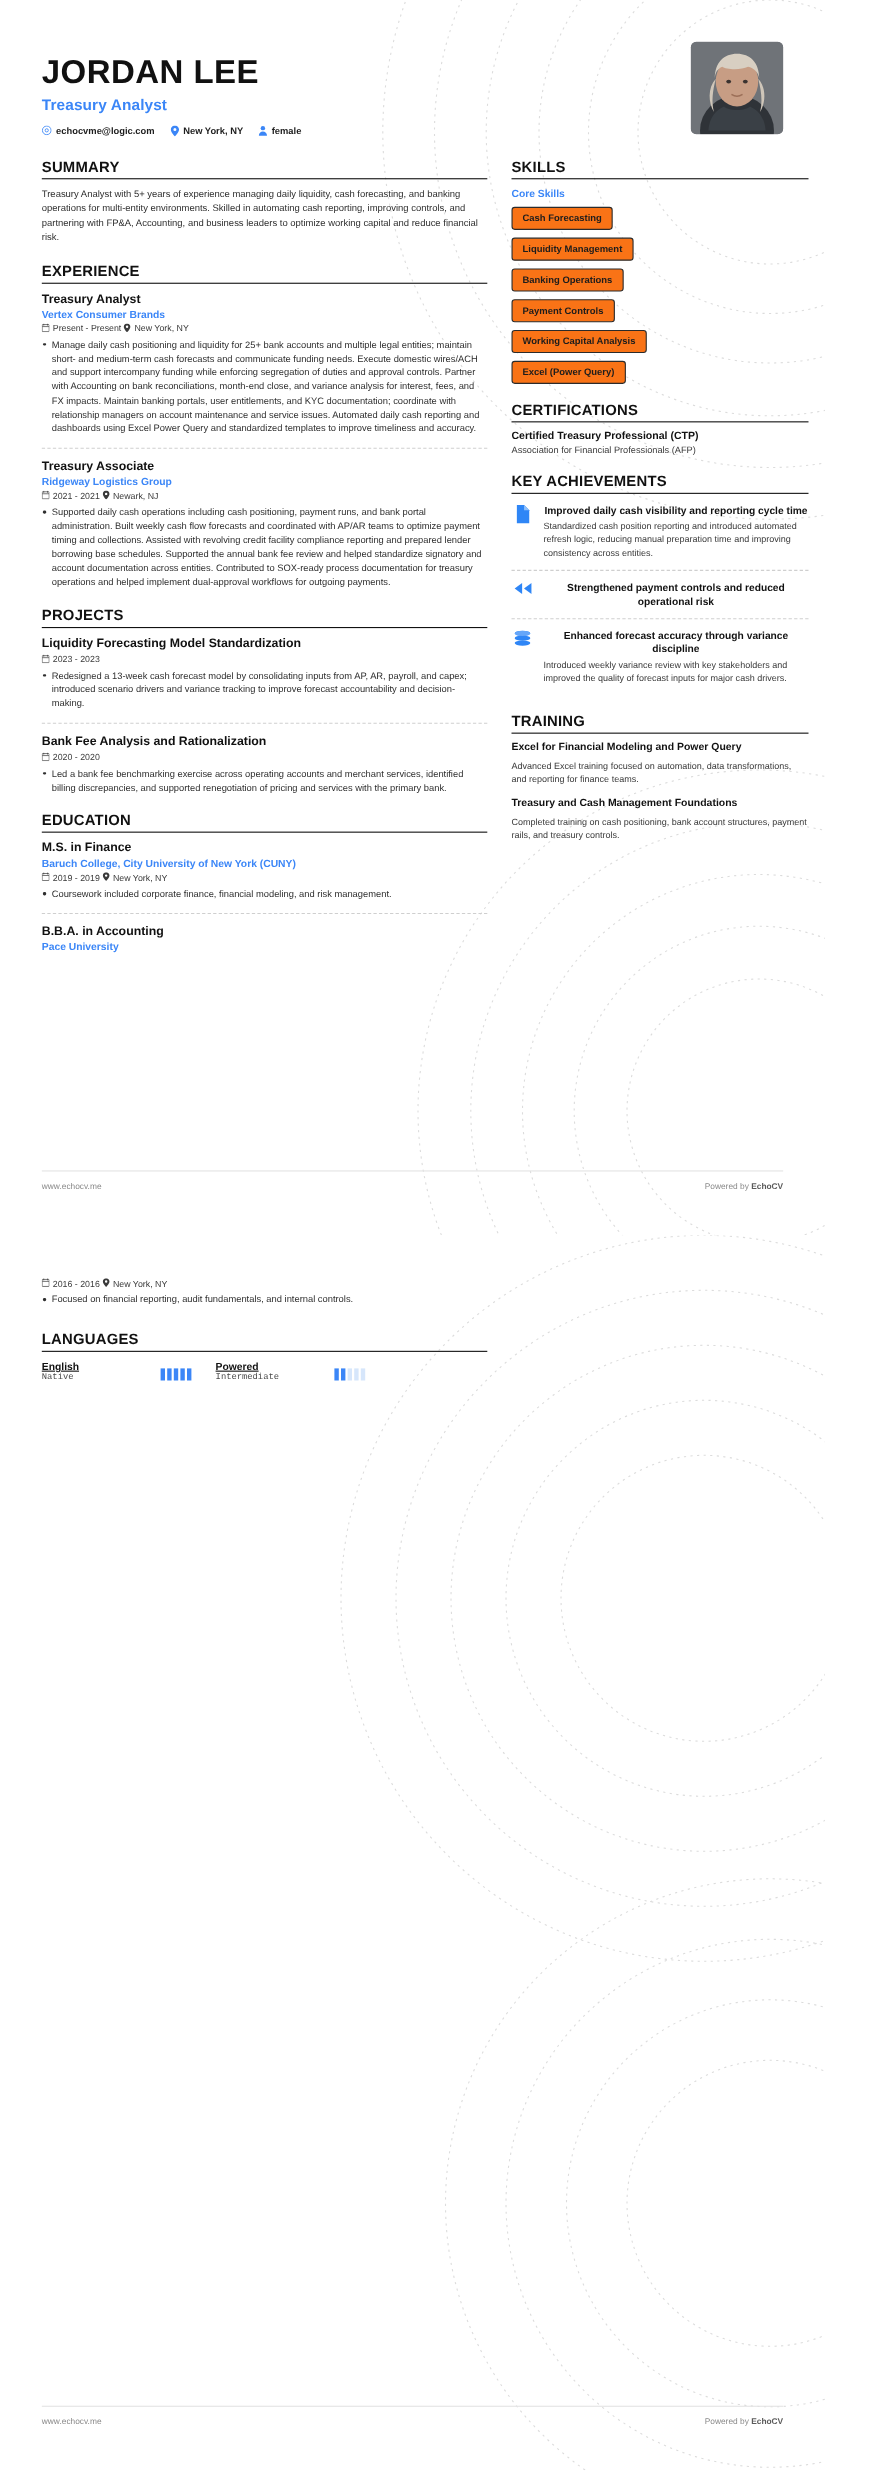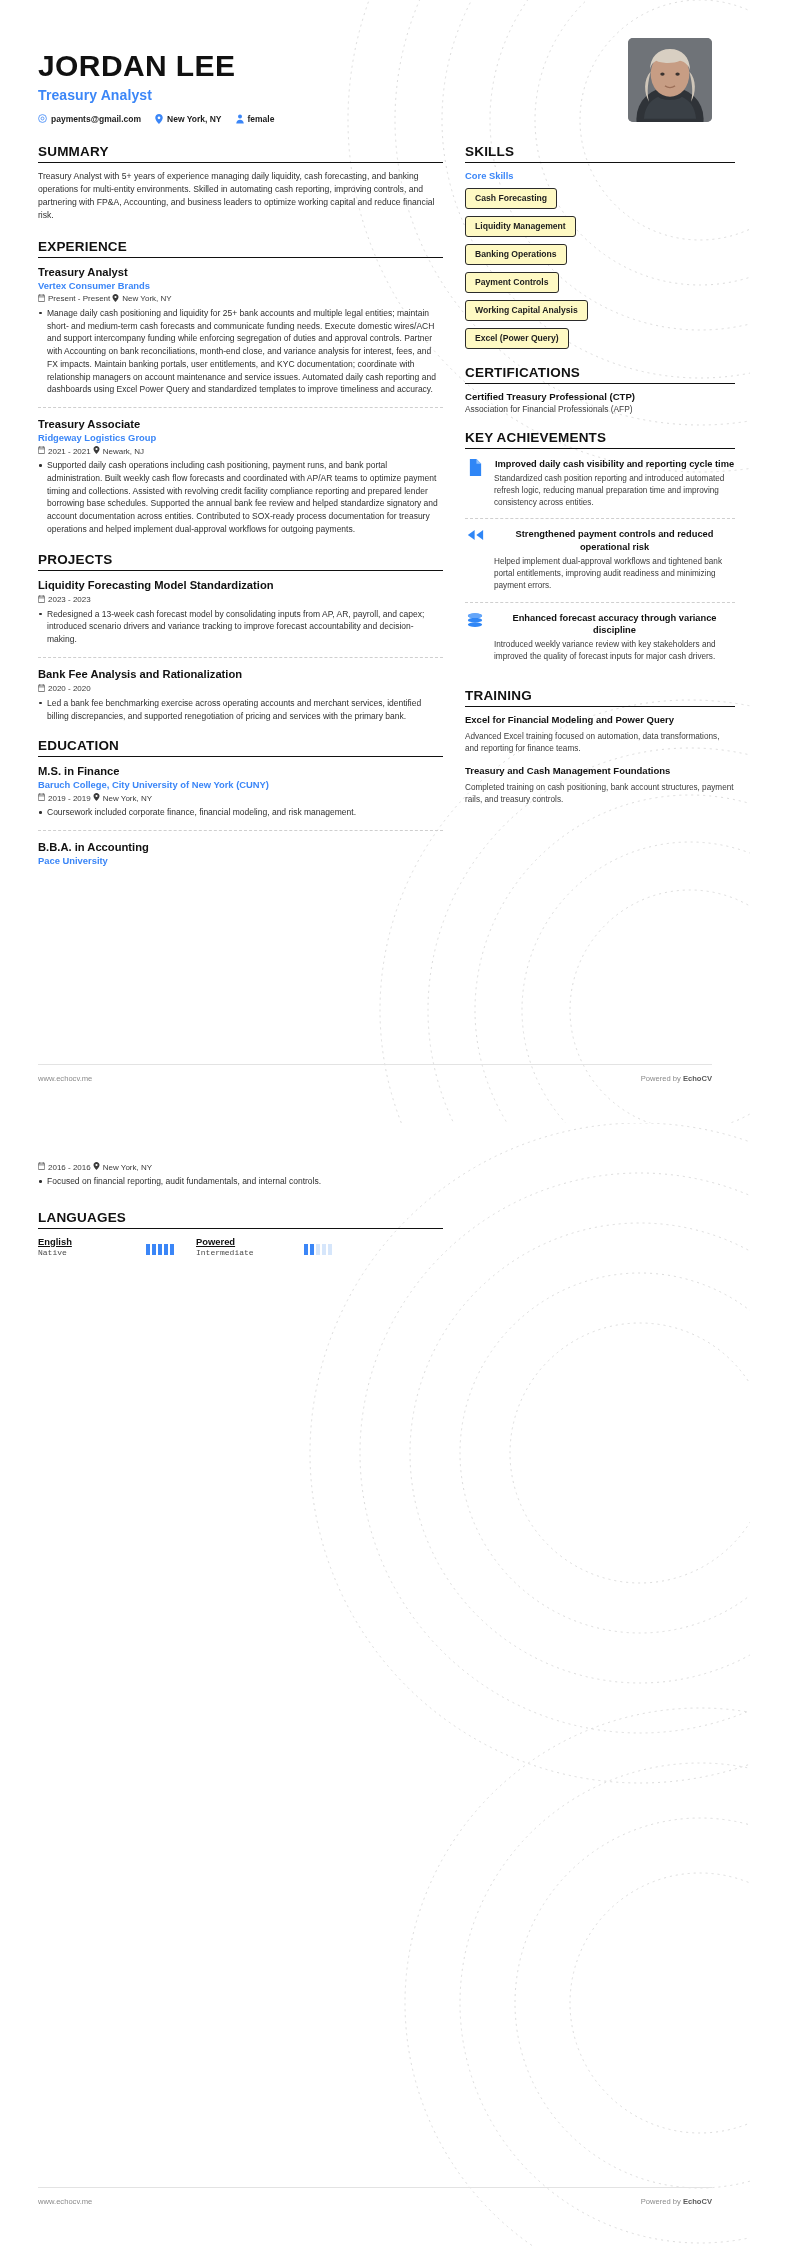--- a/index.html
+++ b/index.html
@@ -143,21 +143,21 @@
     margin-bottom: 7px;
   }
   .chips { display: flex; flex-direction: column; align-items: flex-start; gap: 7px; }
   .chip {
     border: 1.1px solid #2b2b2b;
     border-radius: 3px;
     padding: 4.5px 9px;
     font-size: 8.6px;
     font-weight: bold;
     color: #1d1d1d;
-    background: #fef9c3;
+    background: #f97316;
     white-space: nowrap;
   }
 
   
   .cert-name { font-size: 9.6px; font-weight: bold; color: #111111; }
   .cert-org { font-size: 8.4px; color: #3a3a3a; margin-top: 2px; }
 
   
   .ach {
     display: flex;
@@ -242,21 +242,21 @@
         <div class="name">JORDAN LEE</div>
         <div class="role">Treasury Analyst</div>
         <div class="contacts">
           <div class="contact">
             <span>
               <svg width="9" height="9" viewBox="0 0 16 16">
                   <circle cx="8" cy="8" r="7" fill="none" stroke="#3b86f7" stroke-width="1.4"></circle>
                   <circle cx="8" cy="8" r="2.6" fill="none" stroke="#3b86f7" stroke-width="1.4"></circle>
                 </svg>
             </span>
-            <span>payments@gmail.com</span>
+            <span>echocvme@logic.com</span>
           </div>
           <div class="contact">
             <span>
               <svg width="8" height="10" viewBox="0 0 12 16">
                   <path d="M6 0C2.7 0 0 2.7 0 6c0 4.3 6 10 6 10s6-5.7 6-10c0-3.3-2.7-6-6-6zm0 8.2A2.2 2.2 0 1 1 6 3.8a2.2 2.2 0 0 1 0 4.4z" fill="#3b86f7"></path>
                 </svg>
             </span>
             <span>New York, NY</span>
           </div>
           <div class="contact">
@@ -469,21 +469,20 @@
 
           <div class="ach">
             <div class="ach-icon">
               <svg width="17" height="12" viewBox="0 0 20 14">
                   <path d="M9 1v12L1 7z" fill="#2f86f6"></path>
                   <path d="M19 1v12l-8-6z" fill="#2f86f6"></path>
                 </svg>
             </div>
             <div class="ach-body">
               <div class="ach-title">Strengthened payment controls and reduced operational risk</div>
-              <div class="ach-desc">Helped implement dual-approval workflows and tightened bank portal entitlements, improving audit readiness and minimizing payment errors.</div>
             </div>
           </div>
 
           <div class="ach">
             <div class="ach-icon">
               <svg width="16" height="17" viewBox="0 0 18 19">
                 <ellipse cx="9" cy="3" rx="8" ry="2.7" fill="#2f86f6"></ellipse>
                 <ellipse cx="9" cy="8" rx="8" ry="2.7" fill="#2f86f6"></ellipse>
                 <ellipse cx="9" cy="13" rx="8" ry="2.7" fill="#2f86f6"></ellipse>
                 <ellipse cx="9" cy="3" rx="8" ry="2.7" fill="#65a6f9"></ellipse>

